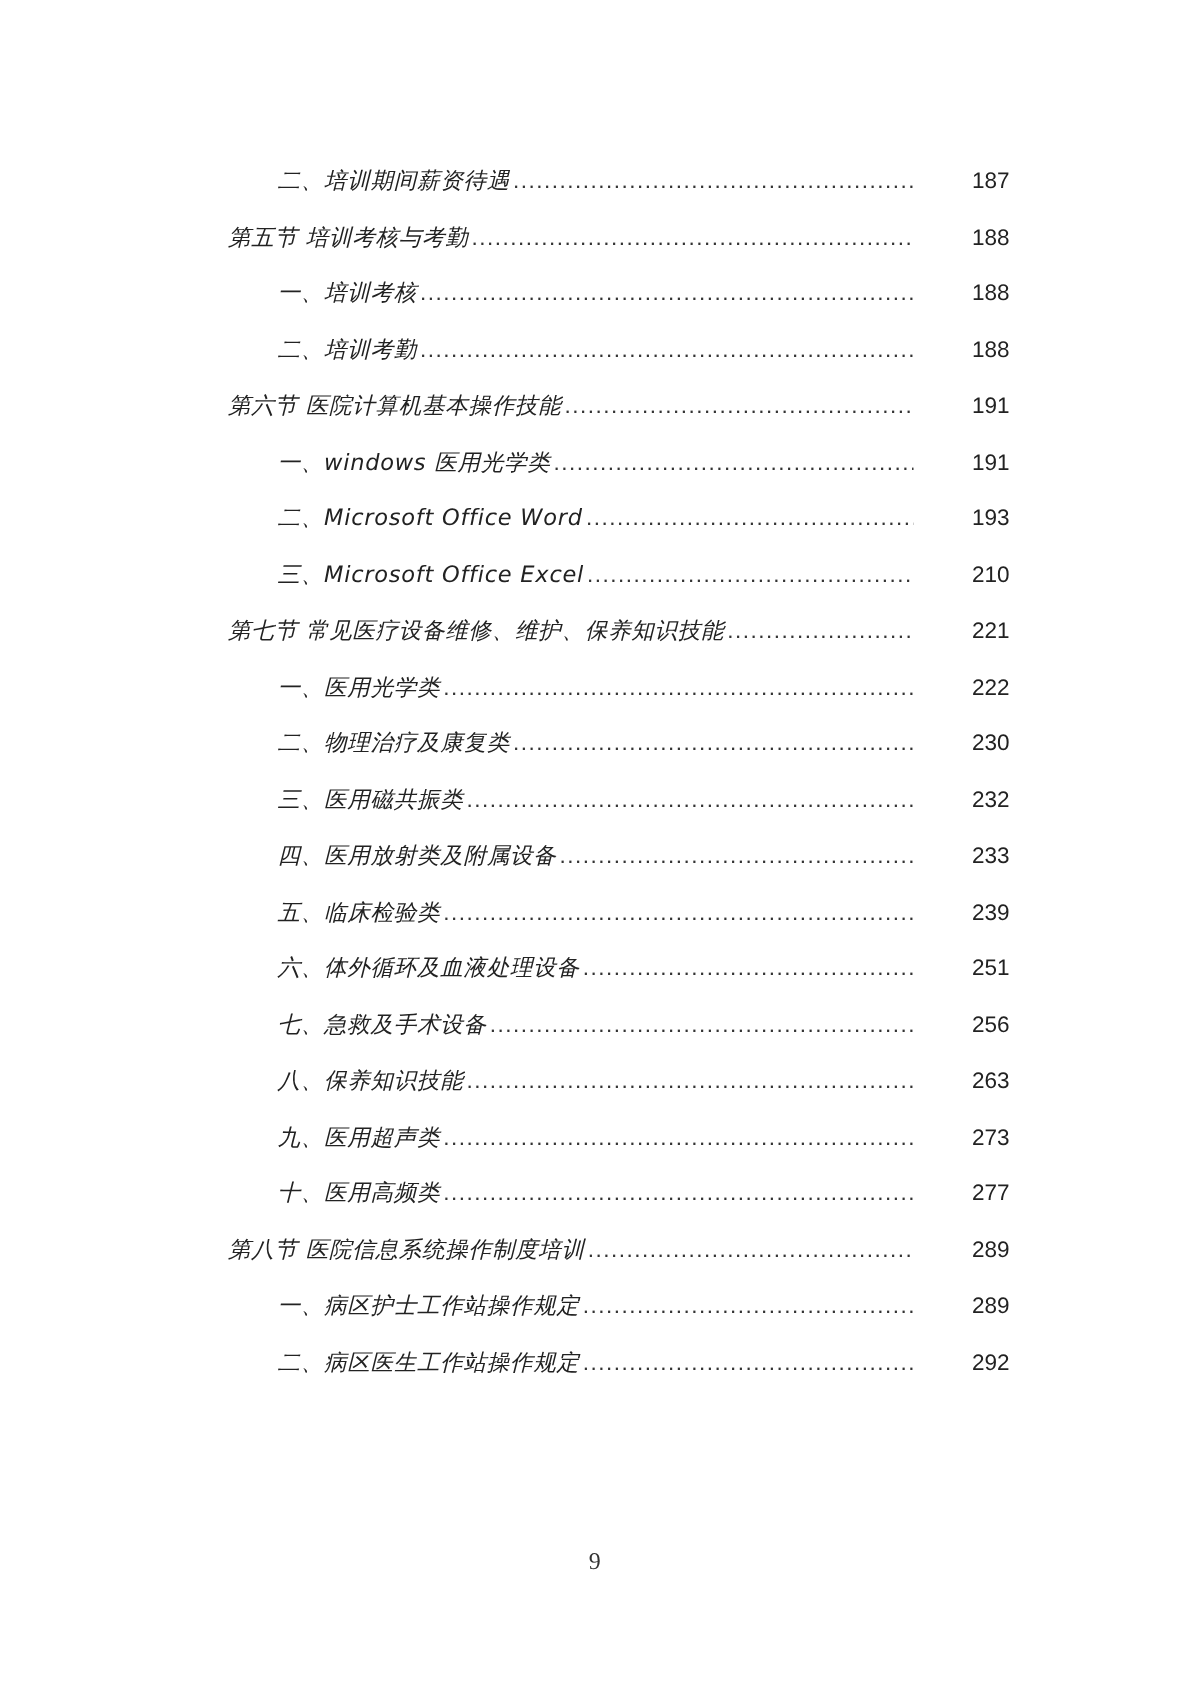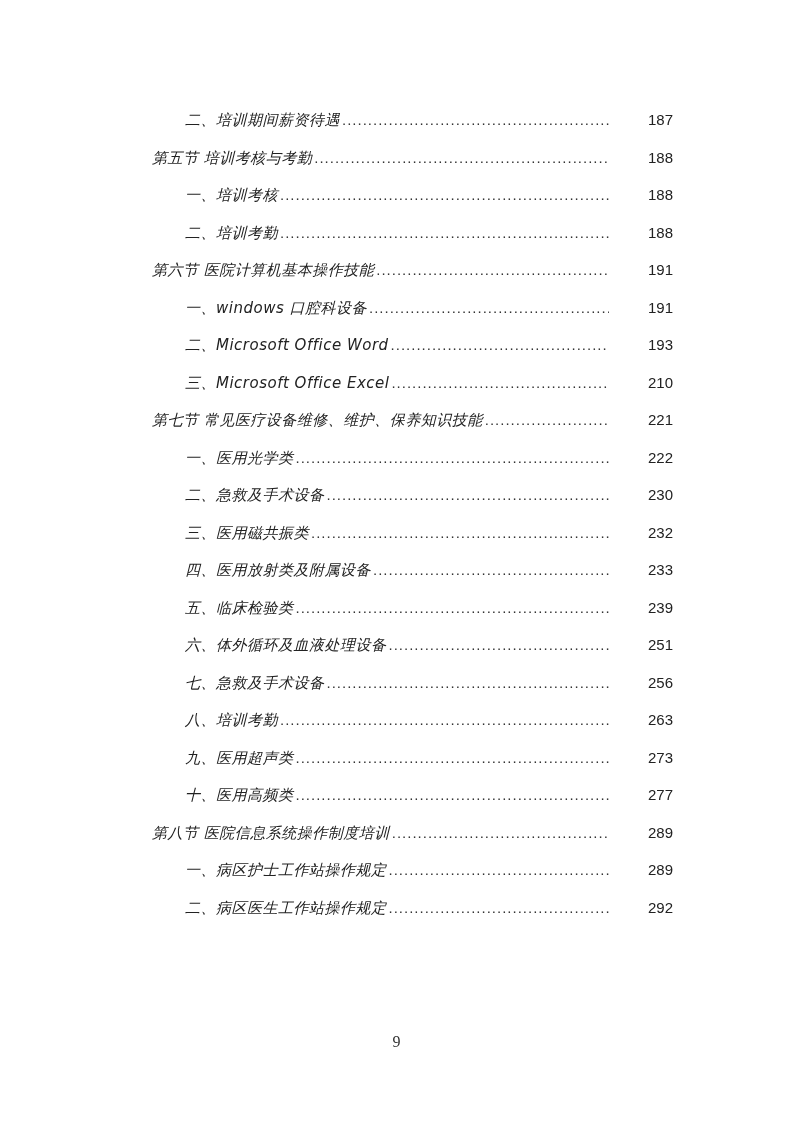--- a/index.html
+++ b/index.html
@@ -88,21 +88,21 @@
     <span class="toc-title">二、培训考勤</span>
     <span class="toc-leader"></span>
     <span class="toc-page">188</span>
   </div>
   <div class="toc-row level-1">
     <span class="toc-title">第六节  医院计算机基本操作技能</span>
     <span class="toc-leader"></span>
     <span class="toc-page">191</span>
   </div>
   <div class="toc-row level-2">
-    <span class="toc-title">一、windows 口腔科设备</span>
+    <span class="toc-title">一、windows 医用光学类</span>
     <span class="toc-leader"></span>
     <span class="toc-page">191</span>
   </div>
   <div class="toc-row level-2">
     <span class="toc-title">二、Microsoft Office Word</span>
     <span class="toc-leader"></span>
     <span class="toc-page">193</span>
   </div>
   <div class="toc-row level-2">
     <span class="toc-title">三、Microsoft Office Excel</span>
@@ -113,21 +113,21 @@
     <span class="toc-title">第七节  常见医疗设备维修、维护、保养知识技能</span>
     <span class="toc-leader"></span>
     <span class="toc-page">221</span>
   </div>
   <div class="toc-row level-2">
     <span class="toc-title">一、医用光学类</span>
     <span class="toc-leader"></span>
     <span class="toc-page">222</span>
   </div>
   <div class="toc-row level-2">
-    <span class="toc-title">二、急救及手术设备</span>
+    <span class="toc-title">二、物理治疗及康复类</span>
     <span class="toc-leader"></span>
     <span class="toc-page">230</span>
   </div>
   <div class="toc-row level-2">
     <span class="toc-title">三、医用磁共振类</span>
     <span class="toc-leader"></span>
     <span class="toc-page">232</span>
   </div>
   <div class="toc-row level-2">
     <span class="toc-title">四、医用放射类及附属设备</span>
@@ -143,21 +143,21 @@
     <span class="toc-title">六、体外循环及血液处理设备</span>
     <span class="toc-leader"></span>
     <span class="toc-page">251</span>
   </div>
   <div class="toc-row level-2">
     <span class="toc-title">七、急救及手术设备</span>
     <span class="toc-leader"></span>
     <span class="toc-page">256</span>
   </div>
   <div class="toc-row level-2">
-    <span class="toc-title">八、培训考勤</span>
+    <span class="toc-title">八、保养知识技能</span>
     <span class="toc-leader"></span>
     <span class="toc-page">263</span>
   </div>
   <div class="toc-row level-2">
     <span class="toc-title">九、医用超声类</span>
     <span class="toc-leader"></span>
     <span class="toc-page">273</span>
   </div>
   <div class="toc-row level-2">
     <span class="toc-title">十、医用高频类</span>

